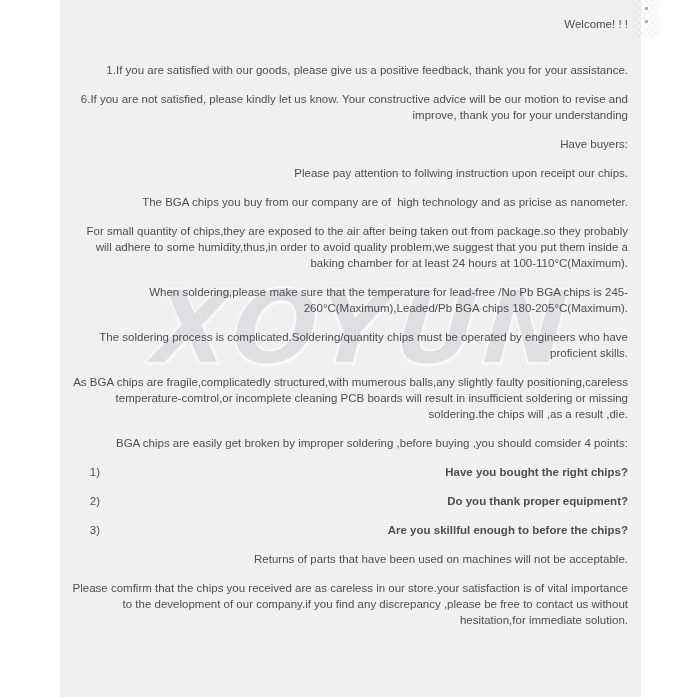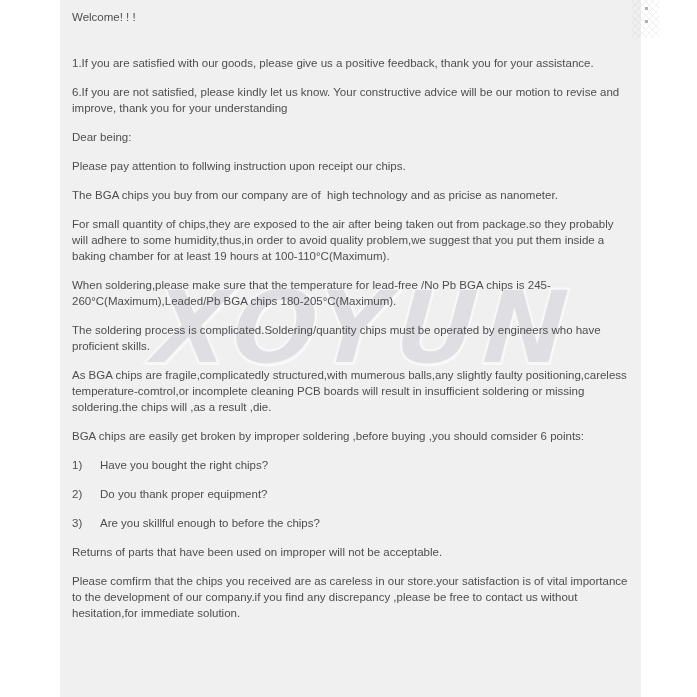--- a/index.html
+++ b/index.html
@@ -55,91 +55,93 @@
     left: 13px;
     top: 7px;
     width: 3px;
     height: 3px;
     background: rgba(90,90,100,0.45);
     box-shadow: 0 13px 0 rgba(90,90,100,0.45);
   }
   .content {
     position: relative;
     z-index: 1;
-    padding: 9px 13px 0 12px;
+    padding: 16px 13px 0 12px;
     font-size: 11.5px;
     line-height: 16px;
     color: #4e4e50;
+    text-align: right;
   }
   .content p {
     margin: 0 0 13px 0;
     white-space: pre-wrap;
   }
   .content p.welcome {
     margin-bottom: 30px;
   }
   .point {
     display: flex;
     margin: 0 0 13px 0;
   }
   .point .num {
     flex: 0 0 28px;
   }
   .point .ptext {
     flex: 1;
+    font-weight: bold;
   }
 </style>
 </head>
 <body>
 
 <div class="panel">
 
   <div class="watermark">XOYUN</div>
 
   <div class="content">
 
     <p class="welcome">Welcome! ! !</p>
 
 
     <p>1.If you are satisfied with our goods, please give us a positive feedback, thank you for your assistance.</p>
 
     <p>6.If you are not satisfied, please kindly let us know. Your constructive advice will be our motion to revise and improve, thank you for your understanding</p>
 
-    <p>Dear being:</p>
+    <p>Have buyers:</p>
 
     <p>Please pay attention to follwing instruction upon receipt our chips.</p>
 
     <p>The BGA chips you buy from our company are of  high technology and as pricise as nanometer.</p>
 
-    <p>For small quantity of chips,they are exposed to the air after being taken out from package.so they probably will adhere to some humidity,thus,in order to avoid quality problem,we suggest that you put them inside a baking chamber for at least 19 hours at 100-110°C(Maximum).</p>
+    <p>For small quantity of chips,they are exposed to the air after being taken out from package.so they probably will adhere to some humidity,thus,in order to avoid quality problem,we suggest that you put them inside a baking chamber for at least 24 hours at 100-110°C(Maximum).</p>
 
     <p>When soldering,please make sure that the temperature for lead-free /No Pb BGA chips is 245-260°C(Maximum),Leaded/Pb BGA chips 180-205°C(Maximum).</p>
 
     <p>The soldering process is complicated.Soldering/quantity chips must be operated by engineers who have proficient skills.</p>
 
     <p>As BGA chips are fragile,complicatedly structured,with mumerous balls,any slightly faulty positioning,careless temperature-comtrol,or incomplete cleaning PCB boards will result in insufficient soldering or missing soldering.the chips will ,as a result ,die.</p>
 
-    <p>BGA chips are easily get broken by improper soldering ,before buying ,you should comsider 6 points:</p>
+    <p>BGA chips are easily get broken by improper soldering ,before buying ,you should comsider 4 points:</p>
 
     <div class="point">
       <span class="num">1)</span>
       <span class="ptext">Have you bought the right chips?</span>
     </div>
 
     <div class="point">
       <span class="num">2)</span>
       <span class="ptext">Do you thank proper equipment?</span>
     </div>
 
     <div class="point">
       <span class="num">3)</span>
       <span class="ptext">Are you skillful enough to before the chips?</span>
     </div>
 
-    <p>Returns of parts that have been used on improper will not be acceptable.</p>
+    <p>Returns of parts that have been used on machines will not be acceptable.</p>
 
     <p>Please comfirm that the chips you received are as careless in our store.your satisfaction is of vital importance to the development of our company.if you find any discrepancy ,please be free to contact us without hesitation,for immediate solution.</p>
 
   </div>
 </div>
 
 <div class="corner-pattern">
   <span class="speck"></span>
 </div>
 

